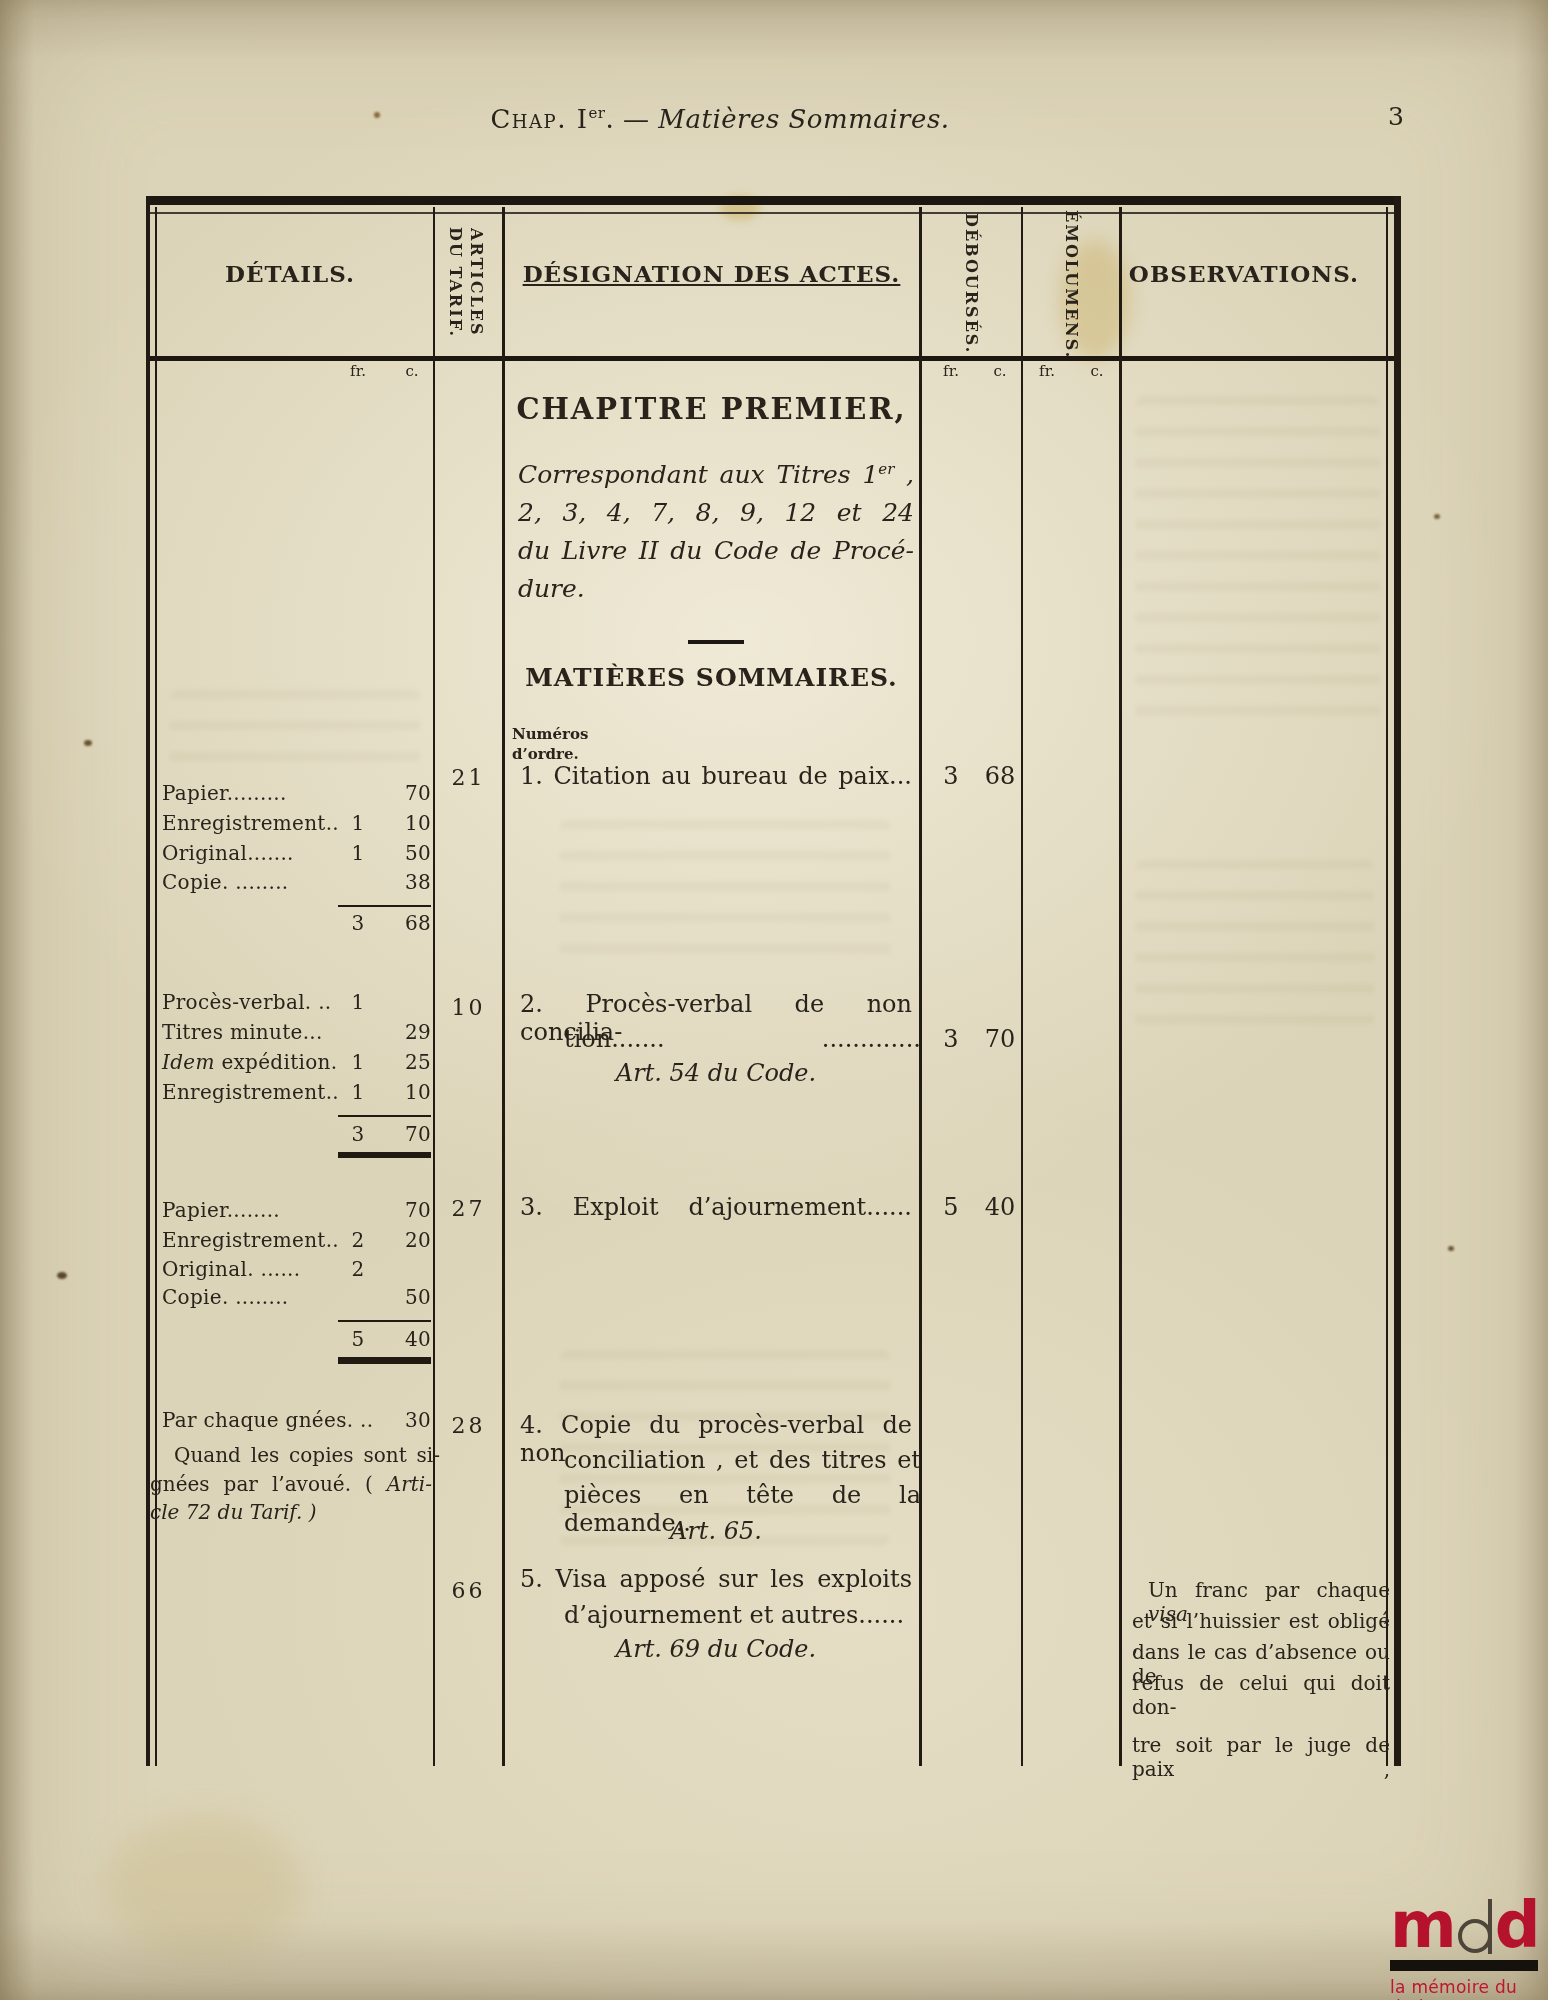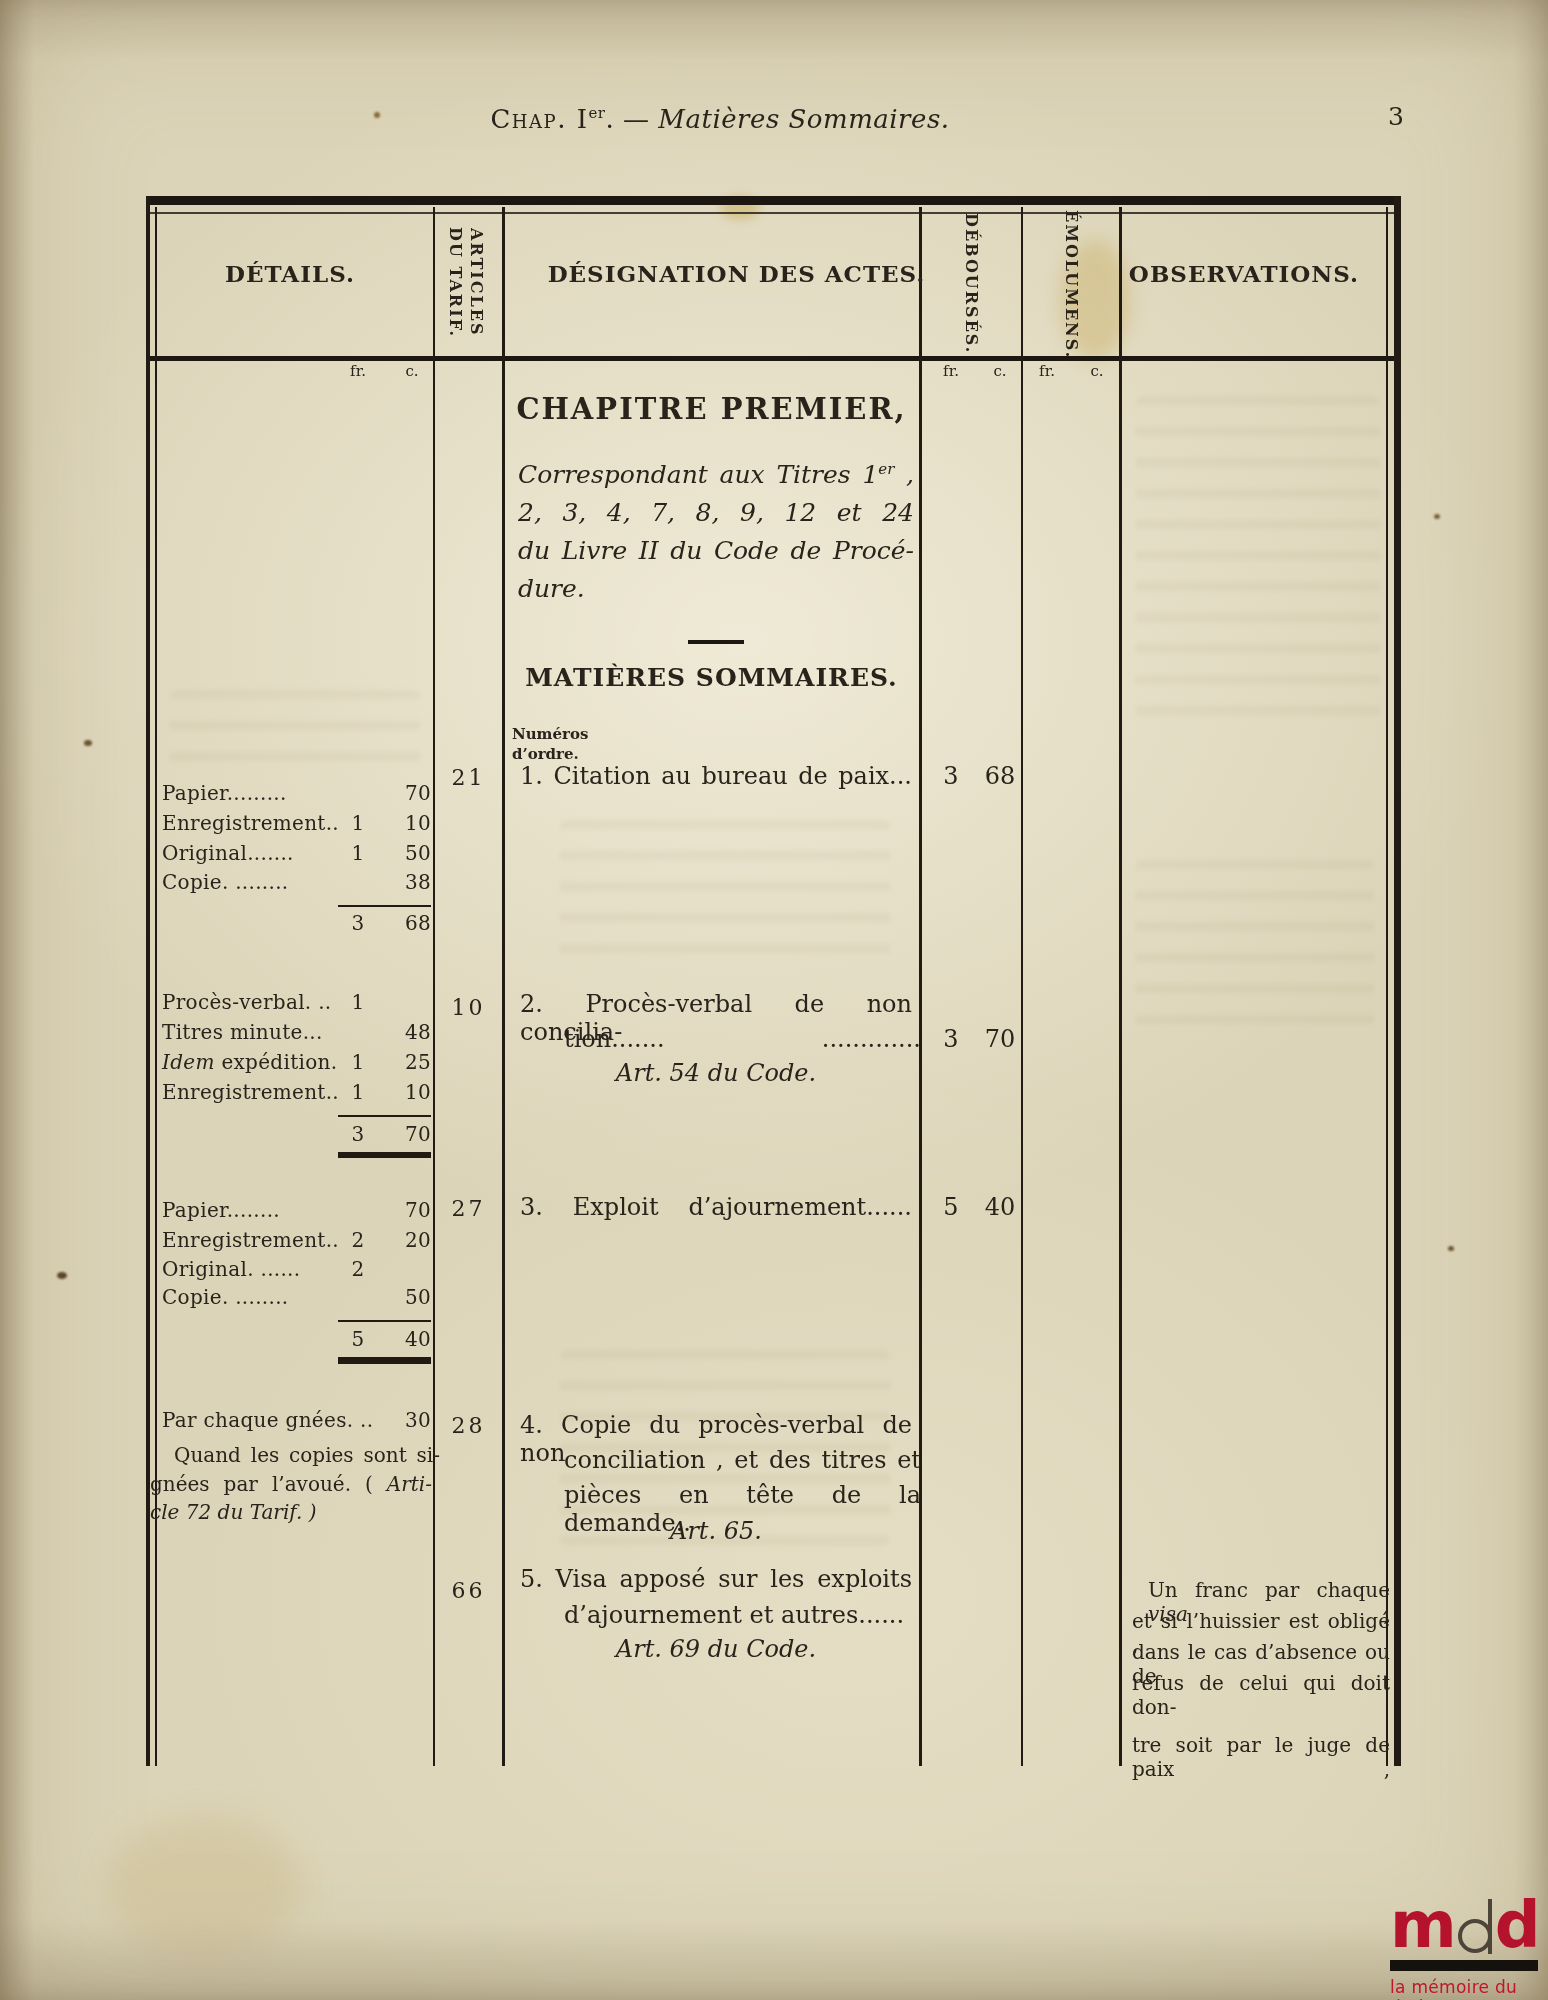--- a/index.html
+++ b/index.html
@@ -31,21 +31,21 @@
   .vl-r2{left:1394px;width:7px;top:196px;height:1570px;}
   
   .rh{position:absolute;left:430px;top:104px;width:580px;text-align:center;font-size:26px;letter-spacing:.5px;}
   .rh-chap{font-variant:small-caps;letter-spacing:1.5px;}
   .rh-sup{font-size:15px;vertical-align:super;}
   .rh-title{font-style:italic;}
   .pgno{position:absolute;left:1388px;top:102px;font-size:25px;}
   
   .chead{position:absolute;font-weight:bold;font-size:23px;letter-spacing:1px;text-align:center;}
   .h-det{left:146px;top:260px;width:288px;}
-  .h-dsg{left:528px;top:260px;width:417px;}
+  .h-dsg{left:503px;top:260px;width:417px;text-decoration:underline;}
   .h-obs{left:1120px;top:260px;width:248px;}
   .vh{position:absolute;writing-mode:vertical-rl;text-orientation:sideways;
       font-weight:bold;font-size:16px;letter-spacing:2px;line-height:21px;text-align:center;}
   .vh-art{left:445px;top:206px;height:152px;}
   .vh-deb{left:961px;top:210px;height:148px;}
   .vh-emo{left:1061px;top:210px;height:148px;}
   .fc{position:absolute;font-size:15px;text-align:center;}
   .fc-det-f{left:343px;top:362px;width:30px;}
   .fc-det-c{left:392px;top:362px;width:40px;}
   .fc-deb-f{left:936px;top:362px;width:30px;}
@@ -217,21 +217,21 @@
   <div class="drow b1r2"><span class="dl">Enregistrement..</span><span class="df">1</span><span class="dc">10</span></div>
   <div class="drow b1r3"><span class="dl">Original.......</span><span class="df">1</span><span class="dc">50</span></div>
   <div class="drow b1r4"><span class="dl">Copie. ........</span><span class="df"></span><span class="dc">38</span></div>
   <div class="drule y905"></div>
   <div class="drow b1t">
       <span class="df">3</span>
       <span class="dc">68</span>
     </div>
 
   <div class="drow b2r1"><span class="dl">Procès-verbal. ..</span><span class="df">1</span><span class="dc"></span></div>
-  <div class="drow b2r2"><span class="dl">Titres minute...</span><span class="df"></span><span class="dc">48</span></div>
+  <div class="drow b2r2"><span class="dl">Titres minute...</span><span class="df"></span><span class="dc">29</span></div>
   <div class="drow b2r3"><span class="dli">Idem</span><span class="dl"> expédition.</span><span class="df">1</span><span class="dc">25</span></div>
   <div class="drow b2r4"><span class="dl">Enregistrement..</span><span class="df">1</span><span class="dc">10</span></div>
   <div class="drule y1115"></div>
   <div class="drow b2t">
       <span class="df">3</span>
       <span class="dc">70</span>
     </div>
   <div class="dheavy y1152"></div>
 
   <div class="drow b3r1"><span class="dl">Papier........</span><span class="df"></span><span class="dc">70</span></div>

